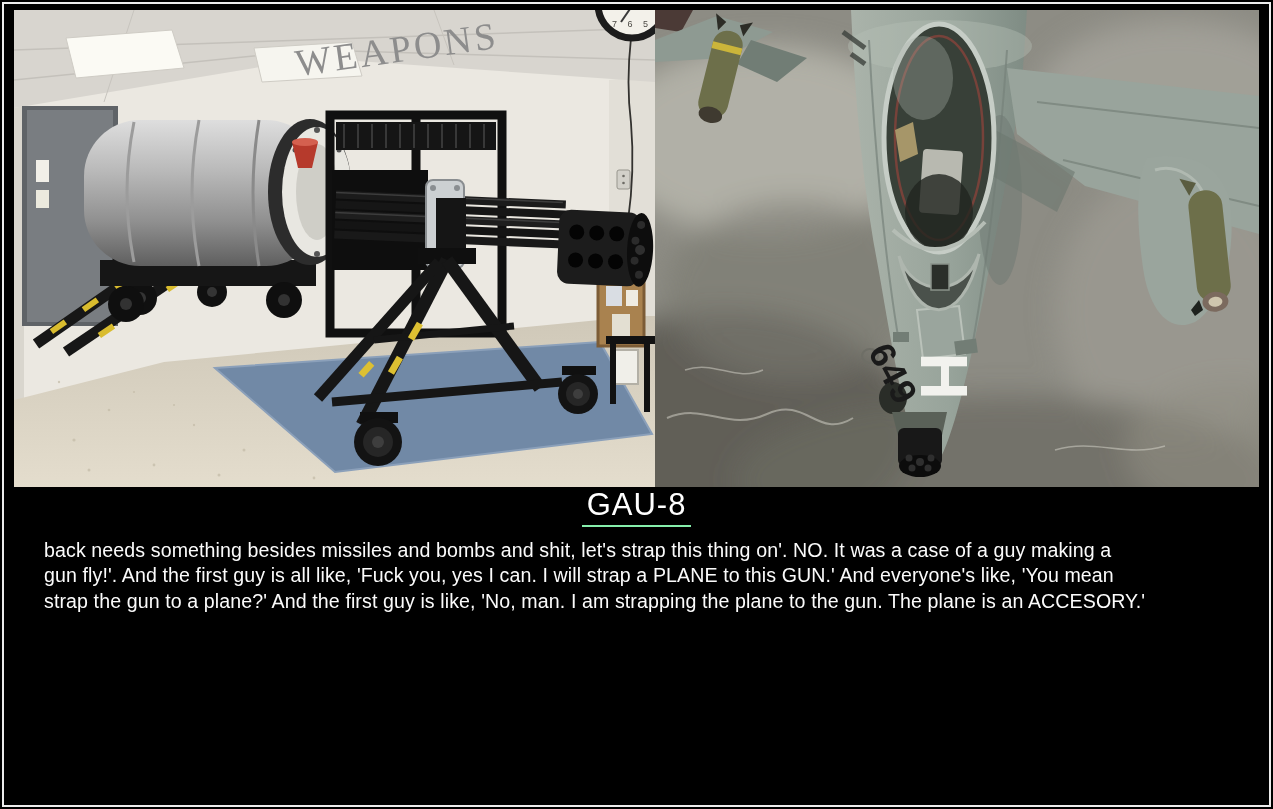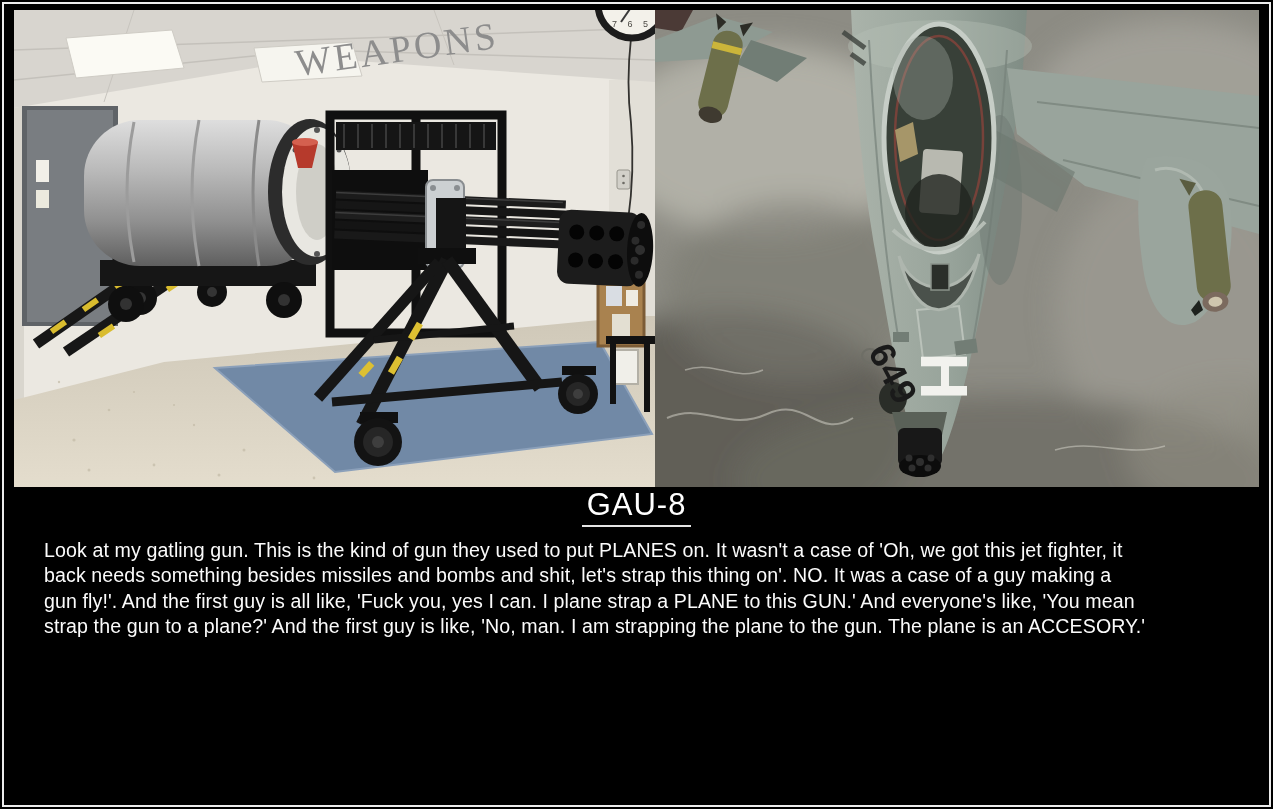--- a/index.html
+++ b/index.html
@@ -6,21 +6,21 @@
   #poster{position:relative;width:1273px;height:809px;background:#000;overflow:hidden;
           font-family:"Liberation Sans",sans-serif;}
   .frame{position:absolute;left:2px;top:2px;right:2px;bottom:2px;
          border:2px solid #ececec;pointer-events:none;z-index:9;}
   .photo{position:absolute;top:10px;height:477px;overflow:hidden;background:#1a1a1a;}
   .photo.left{left:14px;width:641px;}
   .photo.right{left:655px;width:604px;}
   .photo svg{display:block;width:100%;height:100%;}
   .title-wrap{position:absolute;top:487px;left:0;width:100%;text-align:center;z-index:3;}
   .title-wrap span{display:inline-block;color:#fff;font-size:31px;letter-spacing:1px;
-                   border-bottom:2px solid #e5e5e5;padding:0 5px 2px 5px;}
+                   border-bottom:2px solid #86efac;padding:0 5px 2px 5px;}
   .caption{position:absolute;left:44px;top:538px;width:1192px;color:#fbfbfb;
            font-size:19.6px;line-height:25.4px;letter-spacing:0.1px;z-index:3;}
   .caption div{white-space:nowrap;}
 </style>
 </head>
 <body>
 
 <div id="poster">
   <div class="frame"></div>
 
@@ -339,18 +339,17 @@
         <circle cx="273" cy="458" r="3.5" fill="#2f2f2f"></circle>
       </g>
     </svg>
   </div>
 
   <div class="title-wrap">
     <span>GAU-8</span>
   </div>
 
   <div class="caption">
-    <div>Look at my gatling gun. This is the kind of gun they used to put PLANES on. It wasn't a case of 'Oh, we got this jet fighter, it</div>
     <div>back needs something besides missiles and bombs and shit, let's strap this thing on'. NO. It was a case of a guy making a</div>
-    <div>gun fly!'. And the first guy is all like, 'Fuck you, yes I can. I plane strap a PLANE to this GUN.' And everyone's like, 'You mean</div>
+    <div>gun fly!'. And the first guy is all like, 'Fuck you, yes I can. I will strap a PLANE to this GUN.' And everyone's like, 'You mean</div>
     <div>strap the gun to a plane?' And the first guy is like, 'No, man. I am strapping the plane to the gun. The plane is an ACCESORY.'</div>
   </div>
 </div>
 
 </body></html>

